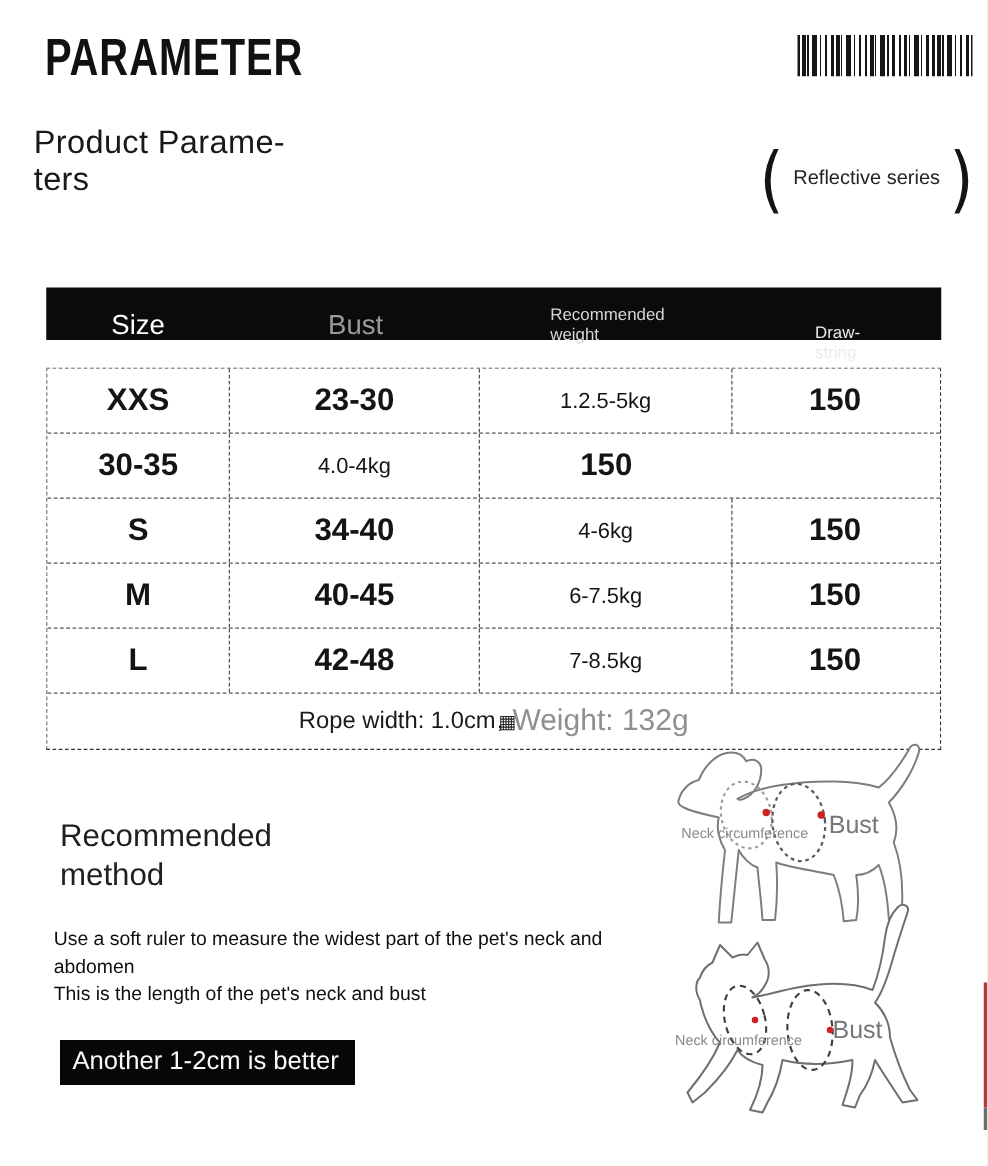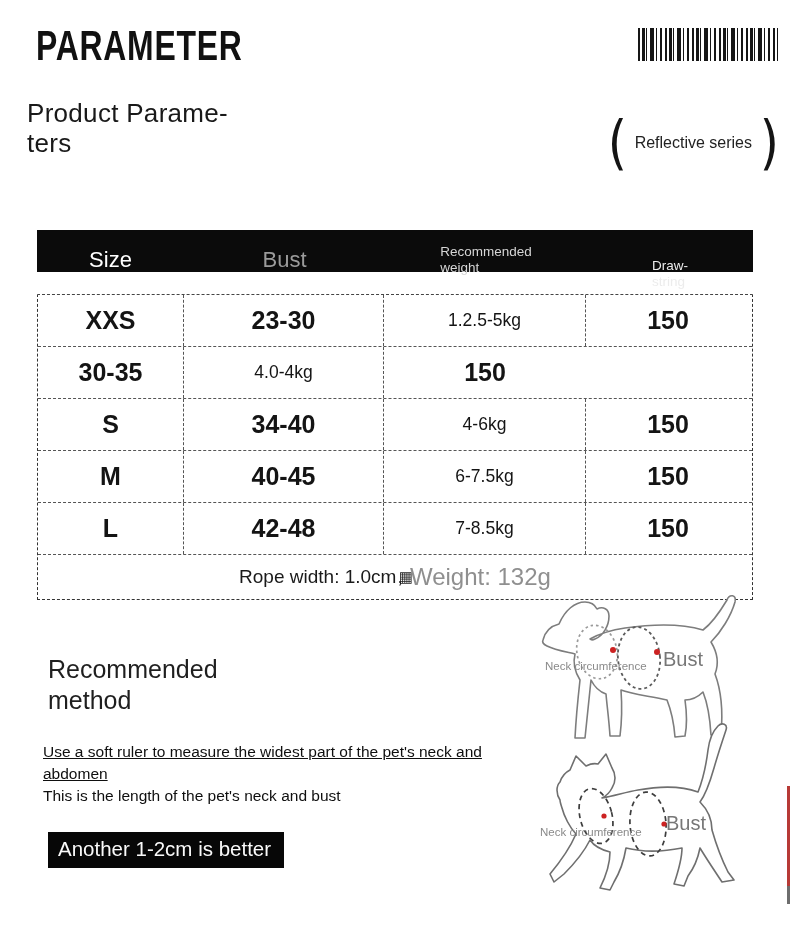--- a/index.html
+++ b/index.html
@@ -68,21 +68,21 @@
   .sep-note  { font-size:19px; color:#1a1a1a; margin-left:1px; }
   .artifact  { font-size:15px; color:#222; margin-left:-4px; }
   .weight-note { font-size:24px; color:#8f8f8f; margin-left:-3px; }
   
   .m-head {
     position:absolute; left:48px; top:654px;
     font-size:25px; font-weight:400; color:#1f1f1f; line-height:1.25;
   }
   .m-p1 {
     position:absolute; left:43px; top:741px; width:445px;
-    font-size:15.5px; color:#0f0f0f; line-height:1.45;text-decoration:underline;
+    font-size:15.5px; color:#0f0f0f; line-height:1.45;
   }
   .m-p2 {
     position:absolute; left:43px; top:787px; width:445px;
     font-size:15.5px; color:#0f0f0f;
   }
   .m-box {
     position:absolute; left:48px; top:832px; background:#070707;
     color:#fafafa; font-size:20.5px; padding:5px 13px 7px 10px;
   }
   

